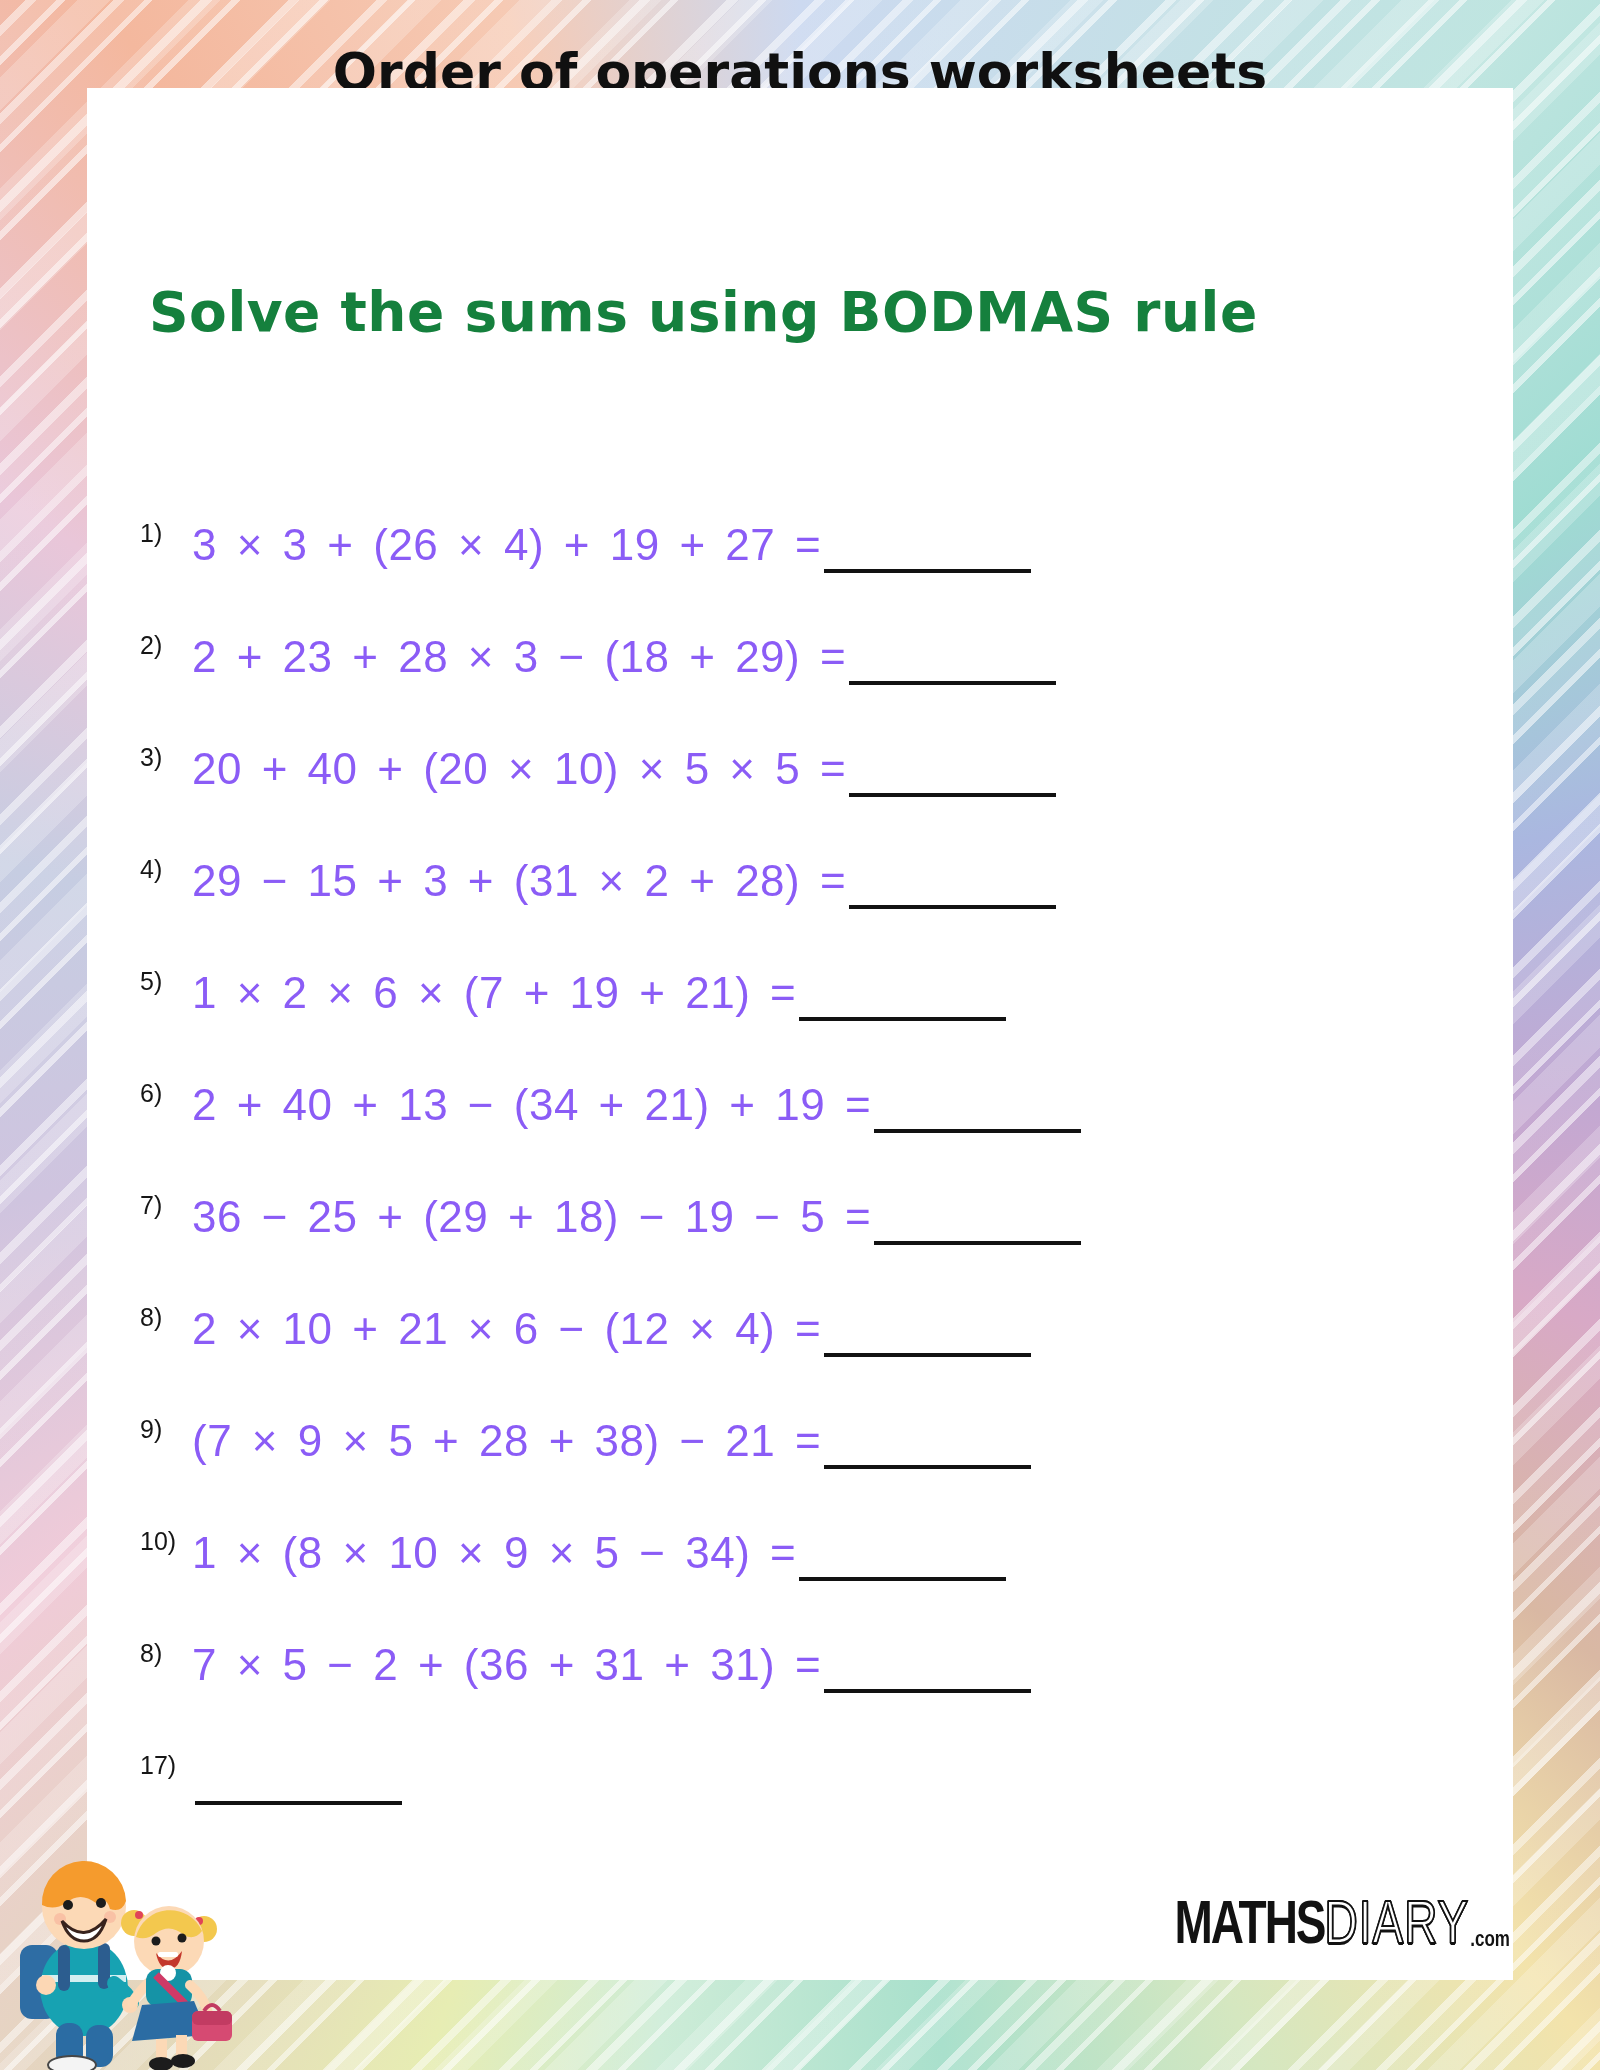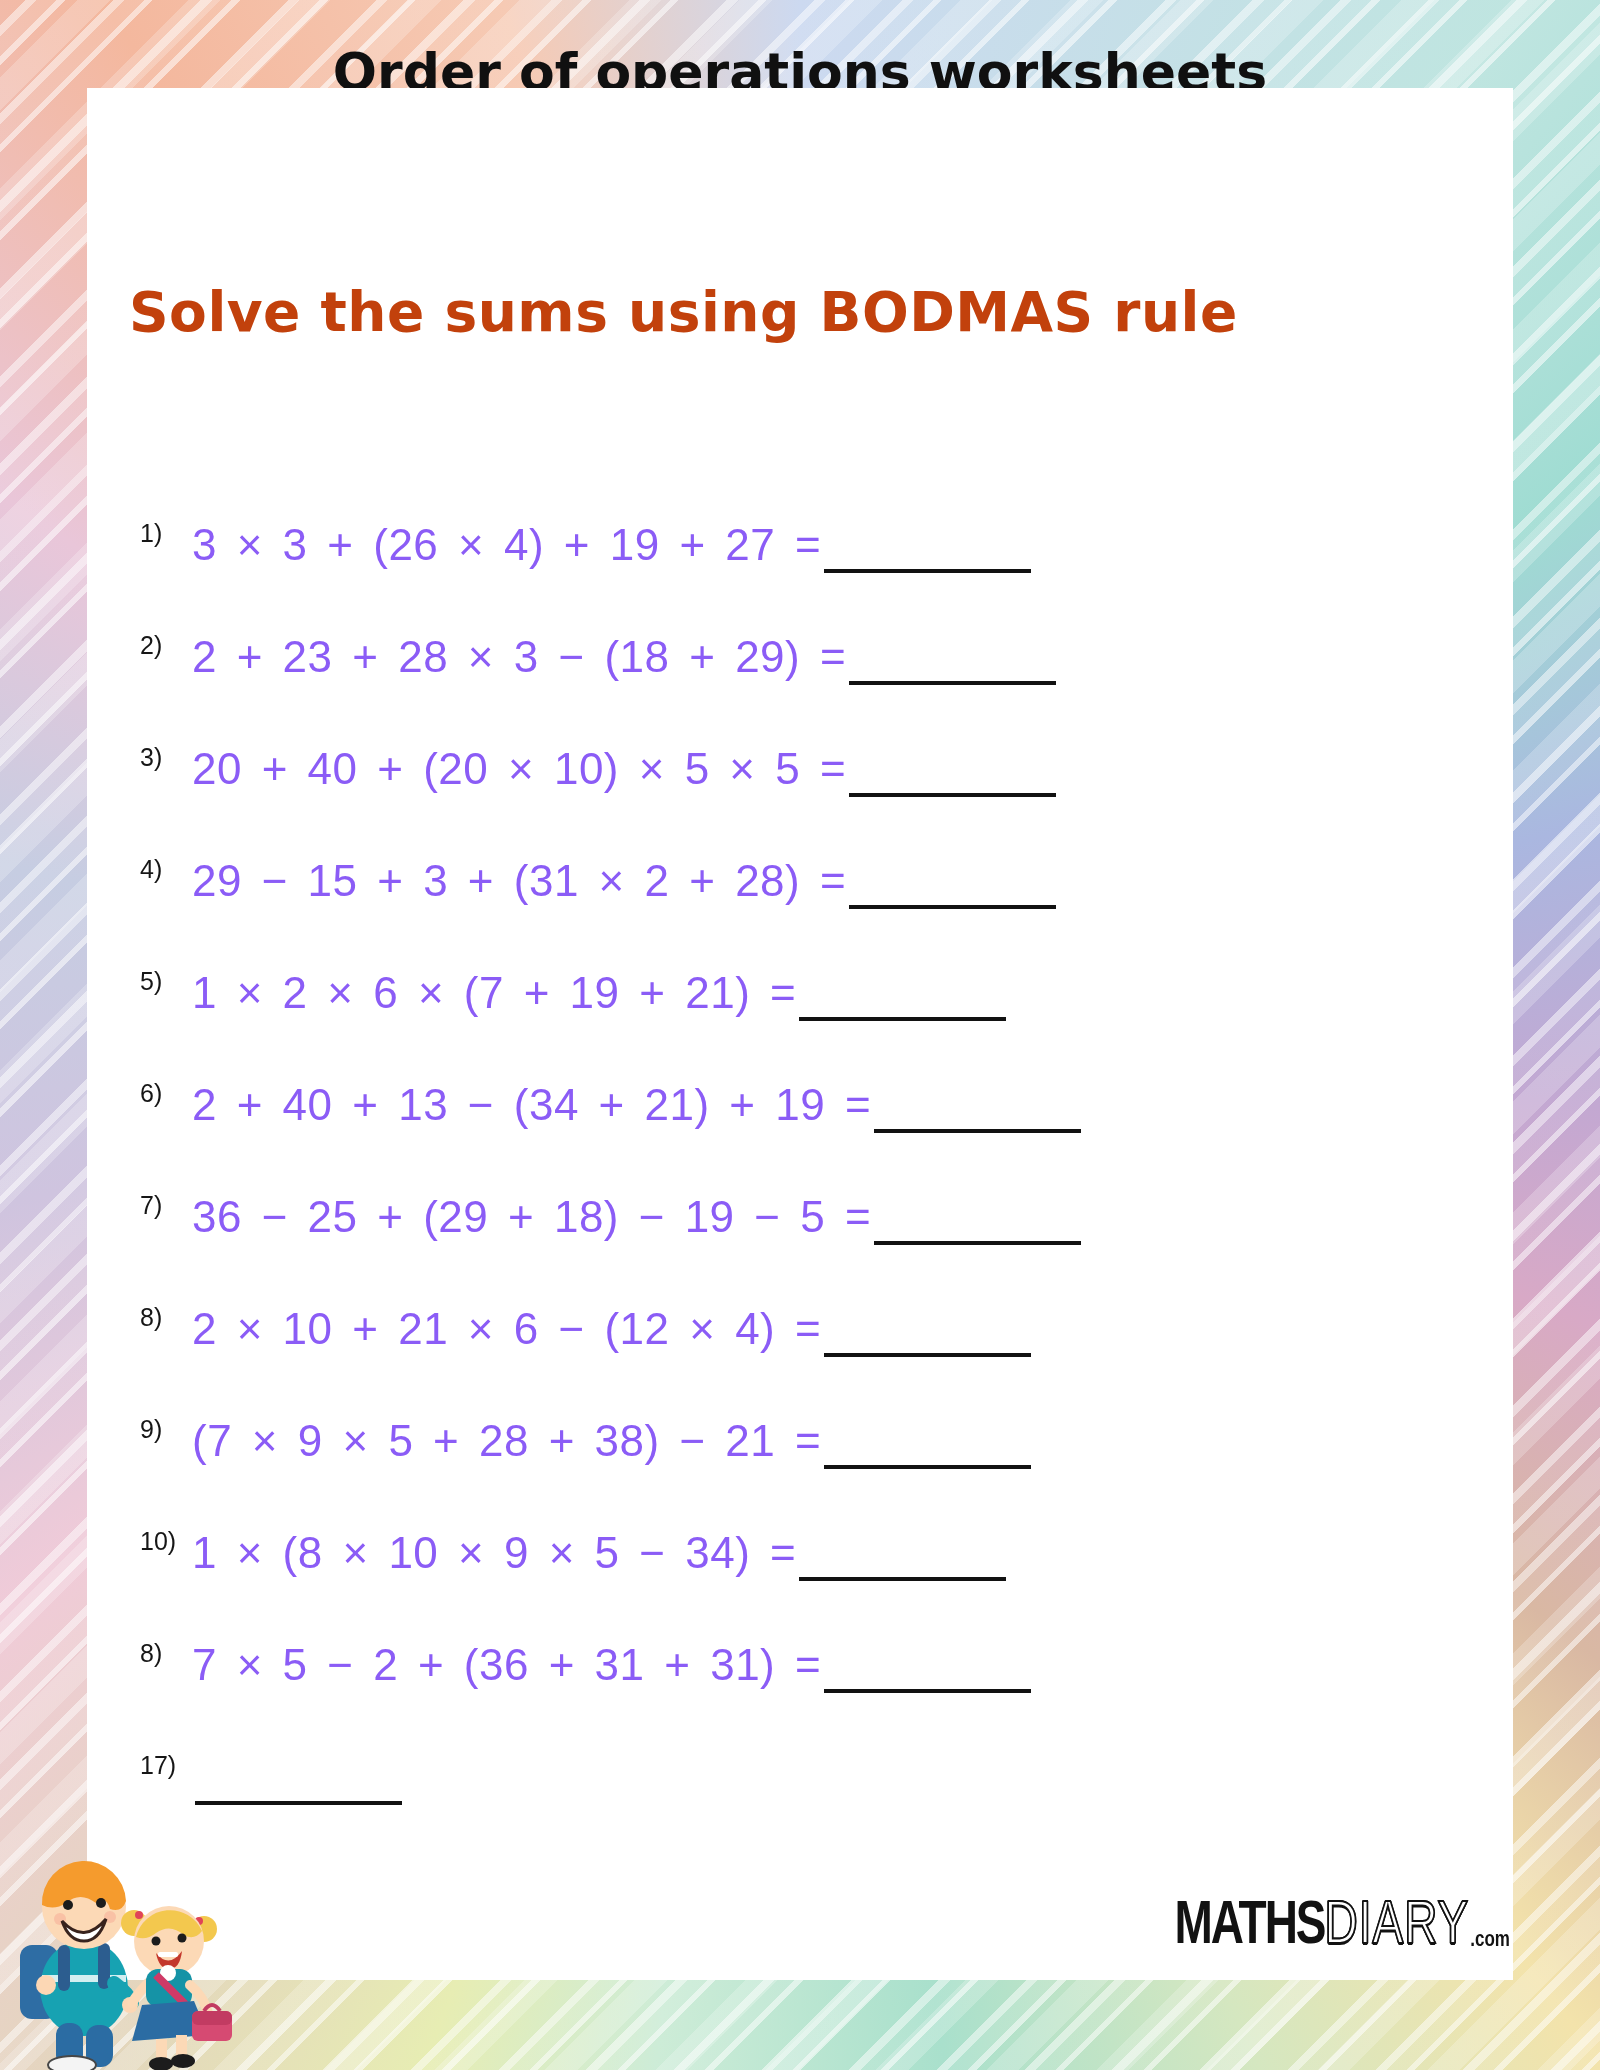--- a/index.html
+++ b/index.html
@@ -34,23 +34,23 @@
     position:absolute;left:87px;top:88px;width:1426px;height:1892px;
     background:#ffffff;
   }
   
   .title{
     position:absolute;top:10px;left:0;width:100%;text-align:center;
     font-family:"DejaVu Sans",sans-serif;font-weight:700;font-size:52px;
     line-height:66px;color:#101010;margin-top:29px;
   }
   .heading{
-    position:absolute;left:42px;top:192px;
+    position:absolute;left:62px;top:192px;
     font-family:"DejaVu Sans",sans-serif;font-weight:700;font-size:55px;
-    color:#c2410c;letter-spacing:0.5px;white-space:nowrap;
+    color:#15803d;letter-spacing:0.5px;white-space:nowrap;
   }
   .problems{position:absolute;left:53px;top:401px;right:30px;}
   .problem-row{height:112px;display:flex;align-items:center;}
   .pnum{
     flex:0 0 52px;width:52px;font-size:25px;color:#161616;
     transform:translateY(-12px);
   }
   .pexpr{
     font-size:44px;color:#8b5cf6;word-spacing:7px;letter-spacing:0.5px;
     white-space:pre;

